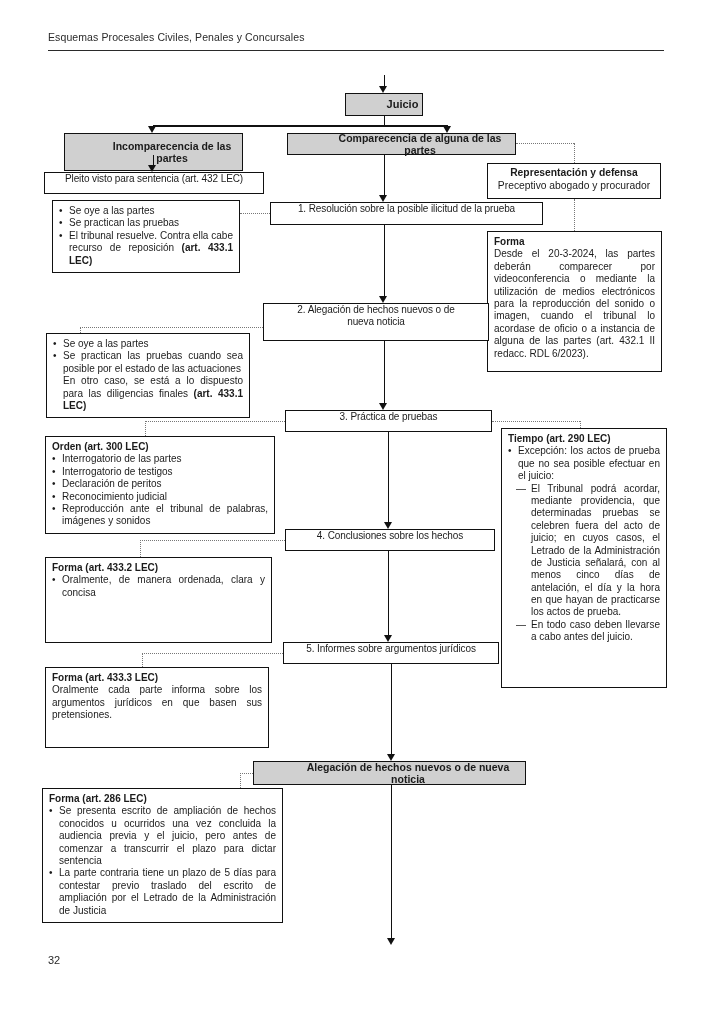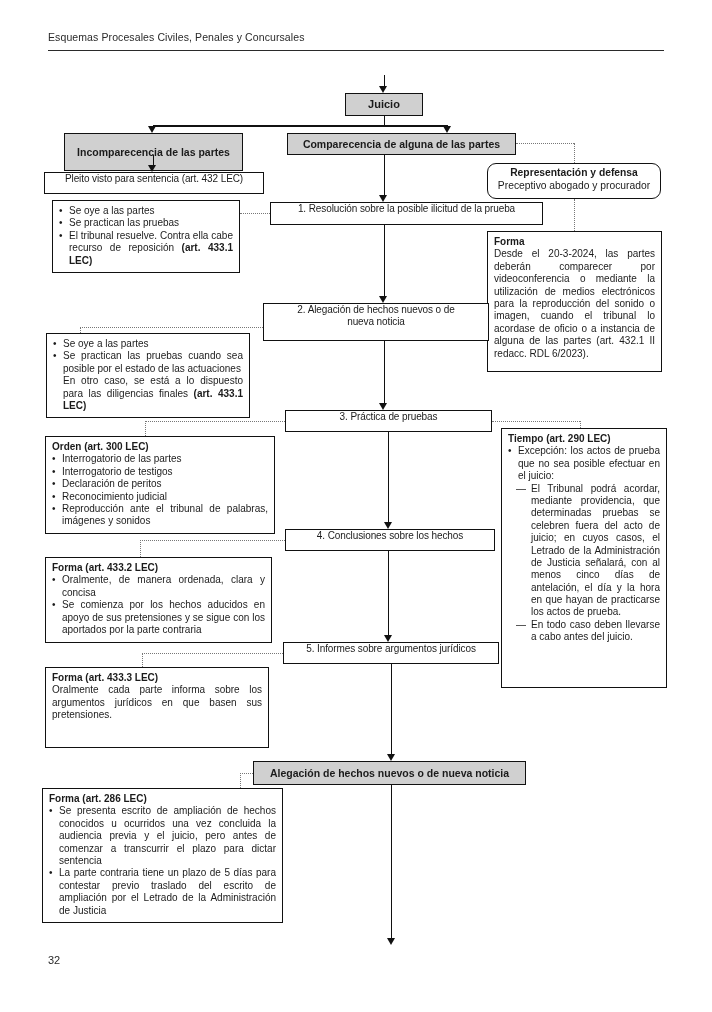--- a/index.html
+++ b/index.html
@@ -17,21 +17,21 @@
   .hline{position:absolute;height:1.3px;background:#111;}
   .dh{position:absolute;height:0;border-top:1.5px dotted #777;}
   .dv{position:absolute;width:0;border-left:1.5px dotted #777;}
   .ah{position:absolute;width:0;height:0;border-left:4.5px solid transparent;
       border-right:4.5px solid transparent;border-top:7px solid #111;}
 
   
   .box{position:absolute;box-sizing:border-box;background:#fff;border:1.2px solid #111;}
   .gray{background:#d0d0d0;}
   .center-lbl{display:flex;align-items:center;justify-content:center;text-align:center;
-      font-weight:700;font-size:10.5px;line-height:1.15;}
+      font-weight:700;font-size:10.5px;line-height:1.15;padding-left:37px;}
   .step{display:flex;align-items:flex-start;justify-content:center;text-align:center;
       font-weight:400;font-size:10px;letter-spacing:-.1px;border-width:1.4px;line-height:1.15;}
   .juicio-lbl{font-size:11px;}
   .rep{padding:3px 4px;text-align:center;font-size:10.3px;line-height:1.25;}
   .rep .t{font-weight:700;}
   .note{padding:4px 6px 5px 6px;font-size:10px;line-height:1.24;text-align:justify;}
   .note-title{font-weight:700;text-align:left;}
   .note-title.ctr{text-align:left;}
   .li{position:relative;padding-left:10px;}
   .li::before{content:"\2022";position:absolute;left:0;top:0;}
@@ -69,21 +69,21 @@
 
   <div class="vline" style="left:152.5px;top:155px;height:11px;"></div>
   <div class="ah" style="left:148px;top:165px;"></div>
   <div class="box step" style="left:44px;top:172px;width:220px;height:22px;">
     <span>Pleito visto para sentencia (art. 432 LEC)</span>
   </div>
 
   <div class="dh" style="left:516px;top:143px;width:58px;"></div>
   <div class="dv" style="left:573.5px;top:143px;height:20px;"></div>
   <div class="dv" style="left:573.5px;top:199px;height:32px;"></div>
-  <div class="box rep" style="left:487px;top:163px;width:174px;height:36px;border-radius:9px;">
+  <div class="box rep" style="left:487px;top:163px;width:174px;height:36px;">
     <div class="t">Representación y defensa</div>
     <div>Preceptivo abogado y procurador</div>
   </div>
 
   <div class="vline" style="left:383.5px;top:155px;height:41px;"></div>
   <div class="ah" style="left:379px;top:195px;"></div>
   <div class="box step" style="left:270px;top:202px;width:273px;height:23px;">
     <span>1. Resolución sobre la posible ilicitud de la prueba</span>
   </div>
 
@@ -143,21 +143,20 @@
   <div class="ah" style="left:383.5px;top:522px;"></div>
   <div class="box step" style="left:285px;top:529px;width:210px;height:22px;">
     <span>4. Conclusiones sobre los hechos</span>
   </div>
 
   <div class="dh" style="left:140px;top:540px;width:145px;"></div>
   <div class="dv" style="left:140px;top:540px;height:17px;"></div>
   <div class="box note" style="left:45px;top:557px;width:227px;min-height:86px;">
     <div class="note-title">Forma (art. 433.2 LEC)</div>
     <div class="li">Oralmente, de manera ordenada, clara y concisa</div>
-    <div class="li">Se comienza por los hechos aducidos en apoyo de sus pretensiones y se sigue con los aportados por la parte contraria</div>
   </div>
 
   <div class="vline" style="left:388px;top:551px;height:84px;"></div>
   <div class="ah" style="left:383.5px;top:635px;"></div>
   <div class="box step" style="left:283px;top:642px;width:216px;height:22px;">
     <span>5. Informes sobre argumentos jurídicos</span>
   </div>
 
   <div class="dh" style="left:142px;top:653px;width:141px;"></div>
   <div class="dv" style="left:142px;top:653px;height:14px;"></div>

